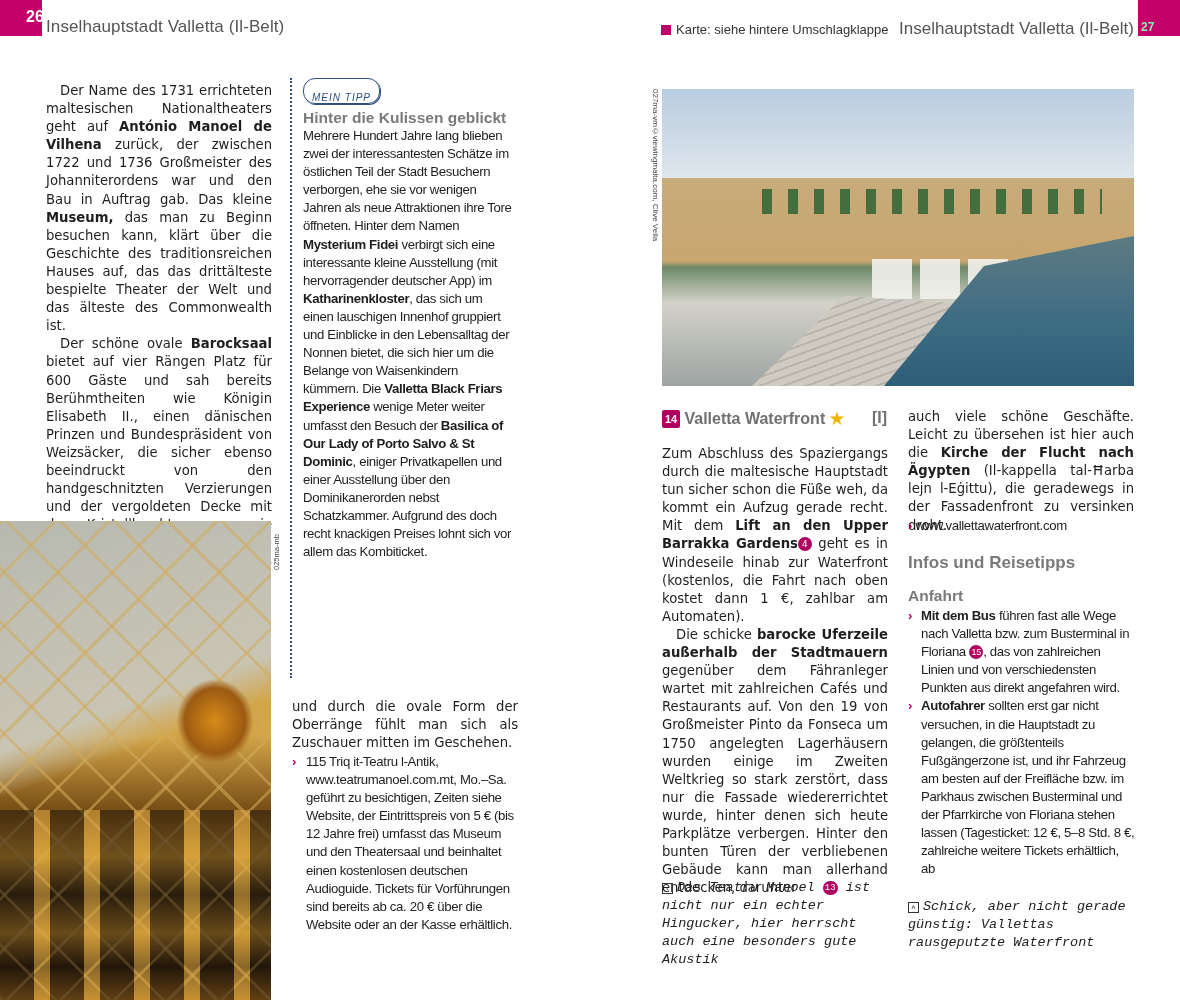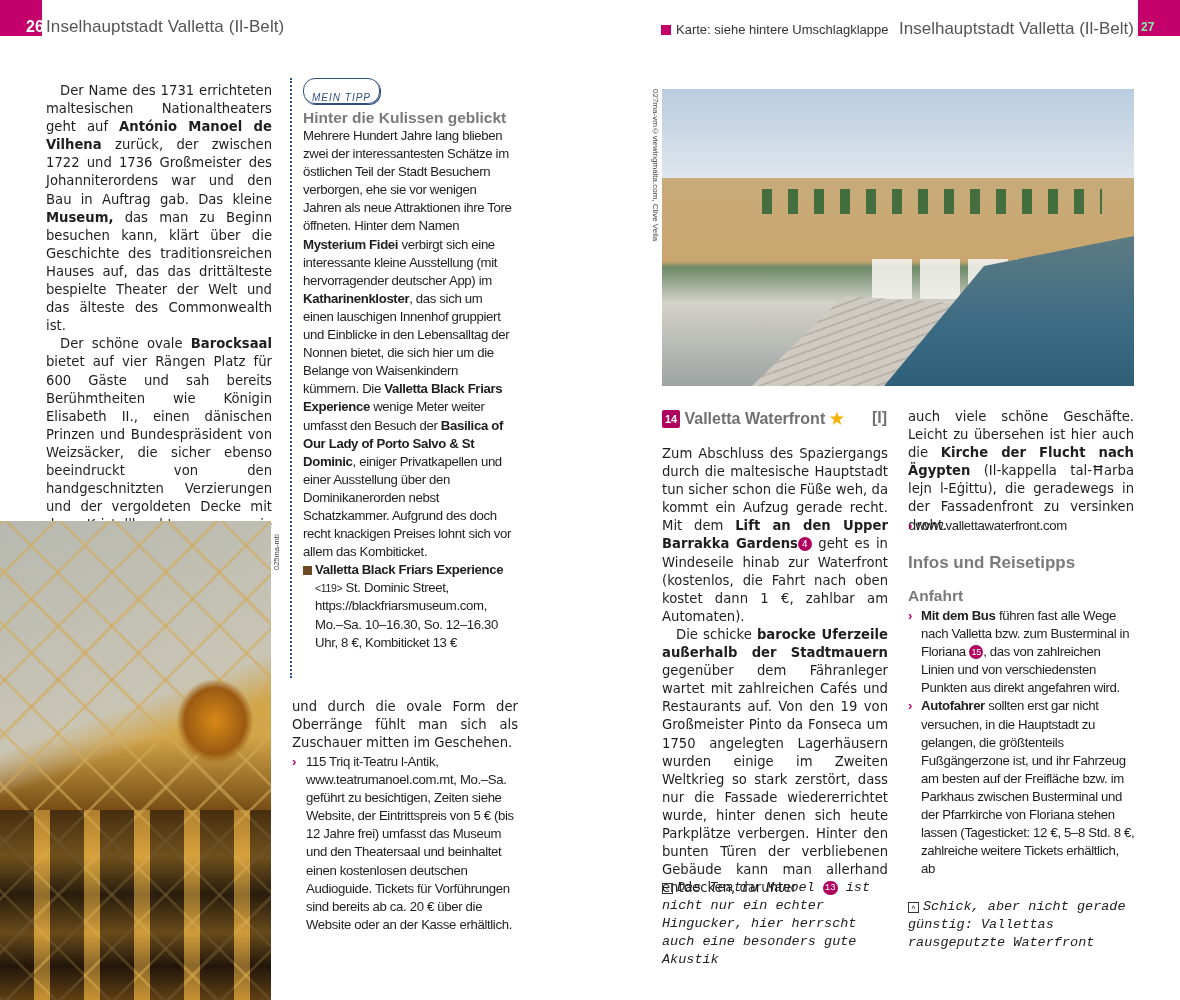--- a/index.html
+++ b/index.html
@@ -1,21 +1,21 @@
 <!DOCTYPE html>
 <html><head>
 <meta charset="utf-8">
 <style>
   * { box-sizing: border-box; margin: 0; padding: 0; }
   html, body { width: 1180px; height: 1000px; background: #ffffff; overflow: hidden; }
   body { position: relative; font-family: "Liberation Sans", sans-serif; color: #1e1e1e; }
 
   
   .pn-left { position: absolute; left: 0; top: 0; width: 42px; height: 36px; background: #c4006b; }
-  .pn-left span { position: absolute; left: 26px; top: 18px; color: #fff; font-weight: bold; font-size: 16px; line-height: 18px; }
+  .pn-left span { position: absolute; left: 26px; top: 8px; color: #fff; font-weight: bold; font-size: 16px; line-height: 18px; }
   .hdr-title-left { position: absolute; left: 46px; top: 17px; font-size: 17px; color: #555; font-weight: normal; letter-spacing: 0.1px; }
   .pn-right { position: absolute; right: 0; top: 0; width: 42px; height: 36px; background: #c4006b; }
   .pn-right span { position: absolute; left: 3px; top: 18px; color: #86efac; font-weight: bold; font-size: 12px; line-height: 18px; }
   .hdr-title-right { position: absolute; right: 46px; top: 19px; font-size: 17px; color: #555; }
   .hdr-map { position: absolute; left: 661px; top: 22px; font-size: 13px; color: #333; font-family: "Liberation Sans", sans-serif; }
   .hdr-map .sq { display: inline-block; width: 10px; height: 10px; background: #c4006b; margin-right: 5px; vertical-align: -1px; }
 
   
   .col { position: absolute; font-family: "DejaVu Sans", sans-serif; font-size: 13.2px; line-height: 18.1px; text-align: justify; hyphens: manual; color: #1e1e1e; }
   .col p { text-indent: 14px; }
@@ -92,21 +92,20 @@
   </div>
 <div class="credit-left">025ma-mb</div>
 
 <div class="tipbox">
   <div class="tip-badge">MEIN TIPP</div>
   <div class="tip-title">Hinter die Kulissen geblickt</div>
   <div class="narrow">
     <span>Mehrere Hundert Jahre lang blieben zwei der interessantesten Schätze im östlichen Teil der Stadt Besuchern verborgen, ehe sie vor wenigen Jahren als neue Attraktionen ihre Tore öffneten. Hinter dem Namen </span><b>Mysterium Fidei</b><span> verbirgt sich eine interessante kleine Ausstellung (mit hervorragender deutscher App) im </span><b>Katharinenkloster</b><span>, das sich um einen lauschigen Innenhof gruppiert und Einblicke in den Lebensalltag der Nonnen bietet, die sich hier um die Belange von Waisenkindern kümmern. Die </span><b>Valletta Black Friars Experience</b><span> wenige Meter weiter umfasst den Besuch der </span><b>Basilica of Our Lady of Porto Salvo &amp; St Dominic</b><span>, einiger Privatkapellen und einer Ausstellung über den Dominikanerorden nebst Schatzkammer. Aufgrund des doch recht knackigen Preises lohnt sich vor allem das Kombiticket.</span>
   </div>
   <ul class="tip-list narrow">
-    <li><span class="sq"></span><b>Valletta Black Friars Experience</b> <span class="small-code">&lt;119&gt;</span><span> St. Dominic Street, https://blackfriarsmuseum.com, Mo.–Sa. 10–16.30, So. 12–16.30 Uhr, 8 €, Kombiticket 13 €</span></li>
   </ul>
 </div>
 
 <div class="col" style="left:292px; top:698px; width:226px;">
   <p class="noind">und durch die ovale Form der Oberränge fühlt man sich als Zuschauer mitten im Geschehen.</p>
 </div>
 <div class="narrow" style="position:absolute; left:292px; top:753px; width:228px; padding-left:14px;">
   <span class="arrow" style="position:absolute; left:0; top:0;">›</span>
   <span>115 Triq it-Teatru l-Antik, www.teatrumanoel.com.mt, Mo.–Sa. geführt zu besichtigen, Zeiten siehe Website, der Eintrittspreis von 5 € (bis 12 Jahre frei) umfasst das Museum und den Theatersaal und beinhaltet einen kostenlosen deutschen Audioguide. Tickets für Vorführungen sind bereits ab ca. 20 € über die Website oder an der Kasse erhältlich.</span>
 </div>

